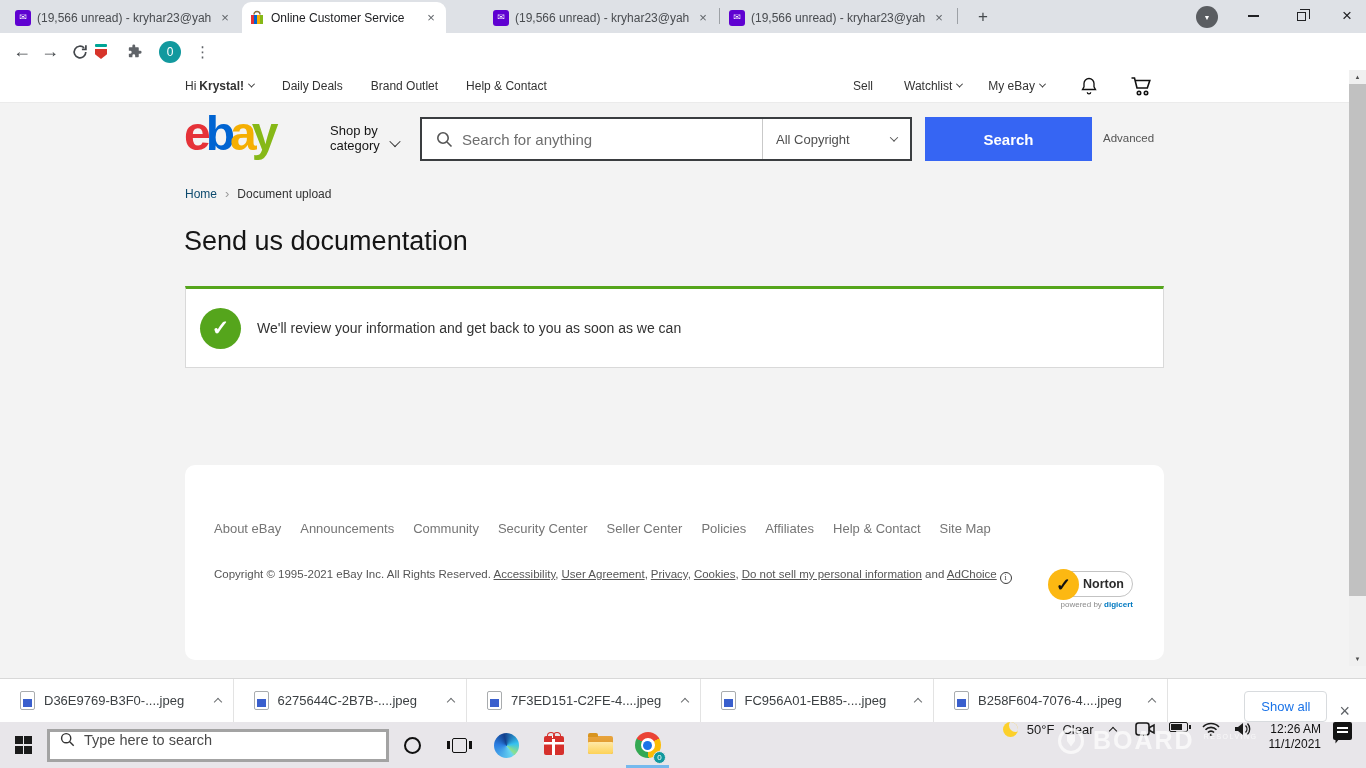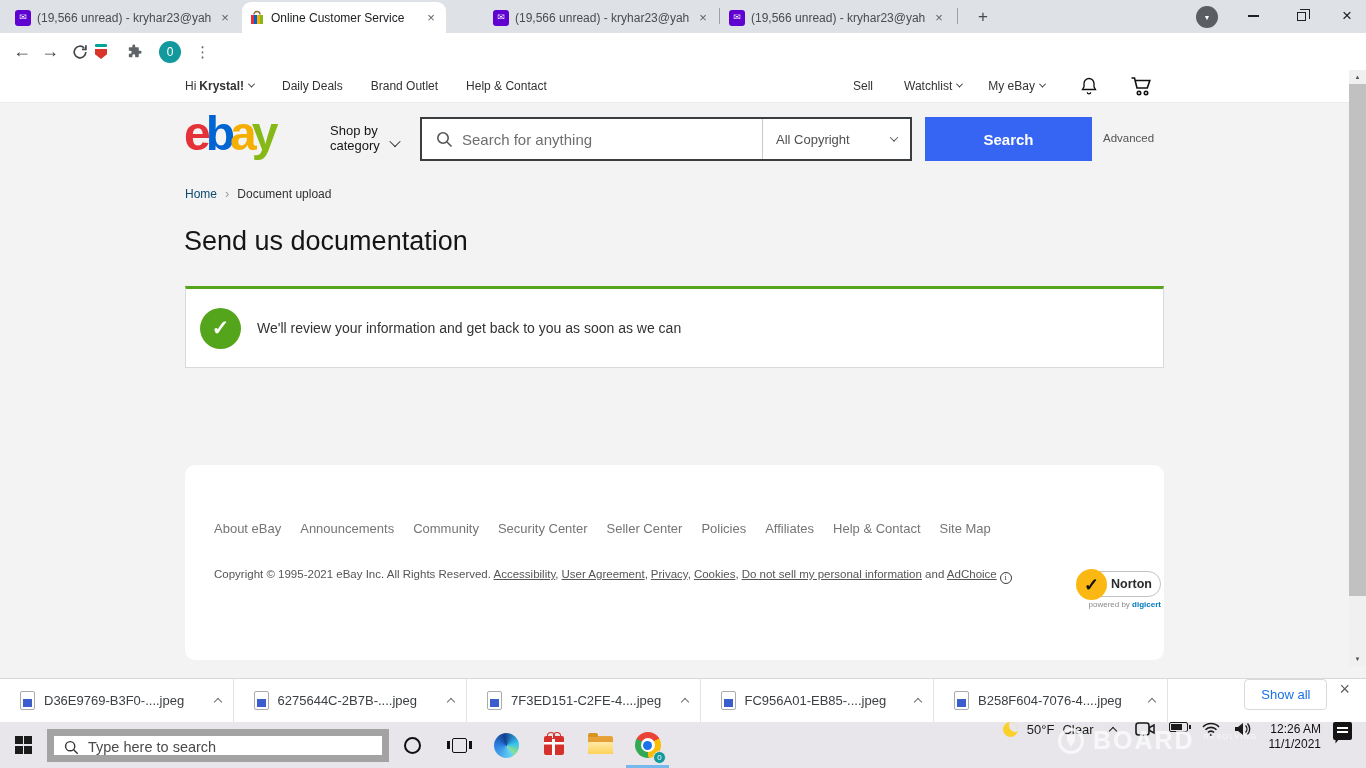--- a/index.html
+++ b/index.html
@@ -92,52 +92,52 @@
 
 
 .footer-card{position:absolute;left:185px;top:395px;width:979px;height:195px;background:#fff;border-radius:10px}
 .footer-links{position:absolute;left:29px;top:56px;display:flex;gap:19px;font-size:13px;color:#757575}
 .footer-links span{cursor:pointer;white-space:nowrap}
 .copyright{position:absolute;left:29px;top:103px;font-size:11.5px;color:#555;width:800px}
 .legal{text-decoration:underline;cursor:pointer}
 .sepc{margin-right:3px}
 .info-circle{display:inline-block;width:12px;height:12px;border:1.2px solid #3c3c3c;border-radius:50%;font-size:8px;line-height:10px;text-align:center;color:#3c3c3c;vertical-align:-2px;margin-left:3px;font-family:"Liberation Serif",serif}
 .info-circle::before{content:"i"}
-.norton{position:absolute;left:896px;top:106px;cursor:pointer}
+.norton{position:absolute;left:868px;top:106px;cursor:pointer}
 .norton-pill{position:relative;width:80px;height:26px;border:1px solid #c3c3c3;border-radius:13px;background:#fff;display:flex;align-items:center;padding-left:29px;font-size:12.5px;font-weight:bold;color:#2b2b2b}
 .norton-circ{position:absolute;left:-6px;top:-3px;width:31px;height:31px;border-radius:50%;background:#fcb812;display:flex;align-items:center;justify-content:center;color:#111;font-size:18px;font-weight:bold}
 .norton-circ::before{content:"✓"}
 .norton-powered{margin-top:3px;text-align:right;font-size:8px;color:#8a8a8a}
 .norton-brand{color:#0079c1;font-weight:bold}
 
 
 .scrollbar{position:absolute;top:0;right:0;width:17px;height:596px;background:#f0f0f0}
 .sb-btn{position:absolute;left:0;width:17px;height:14px;display:flex;align-items:center;justify-content:center;font-size:6px;color:#505050}
 .sb-up{top:0}.sb-up::before{content:"▲"}
 .sb-down{bottom:0}.sb-down::before{content:"▼"}
 .sb-thumb{position:absolute;left:0;top:14px;width:17px;height:512px;background:#c1c1c1}
 
 
-.dlbar{position:absolute;top:678px;left:0;width:1366px;height:44px;background:#fff;border-top:1px solid #d8d8d8;display:flex;align-items:flex-start}
+.dlbar{position:absolute;top:678px;left:0;width:1366px;height:44px;background:#fff;border-top:1px solid #d8d8d8;display:flex;align-items:flex-end}
 .dl-item{width:233.5px;height:100%;display:flex;align-items:center;padding:0 12px 0 20px;border-right:1px solid #e3e3e3;cursor:pointer}
 .dl-icon{width:15px;height:19px;border:1px solid #a9acae;border-radius:2px;position:relative;background:#fff;flex:none}
 .dl-icon::after{content:"";position:absolute;left:2px;right:2px;bottom:2px;height:8px;background:#3a5fcd}
 .dl-name{font-size:13px;color:#3c4043;margin:0 10px 0 9px;flex:1;white-space:nowrap;overflow:hidden}
 .dl-caret{color:#6d7072;flex:none;margin-top:3px}
 .chev-up{transform:rotate(225deg)}
 .show-all{margin-left:auto;border:1px solid #d8dbde;border-radius:4px;background:#fff;color:#1a73e8;font-size:13px;padding:7px 16px;cursor:pointer;font-family:"Liberation Sans",sans-serif}
 .dl-close{font-size:18px;color:#5f6368;margin:0 16px 0 12px;cursor:pointer}
 .dl-close::before{content:"×"}
 
 
 .taskbar{position:absolute;top:722px;left:0;width:1366px;height:46px;background:#e8e6ea;display:flex;align-items:center}
 .tb-start{width:47px;height:46px;display:flex;align-items:center;justify-content:center}
 .win-logo{display:grid;grid-template-columns:8px 8px;grid-template-rows:8px 8px;gap:1.5px}
 .win-logo i{background:#1b1b1b}
-.tb-search{width:342px;height:33px;background:#fff;border:7px solid #a3a3a3;display:flex;align-items:flex-end;padding:0 10px}
+.tb-search{width:342px;height:33px;background:#fff;border:3px solid #a3a3a3;display:flex;align-items:flex-start;padding:0 10px}
 .tb-search-input{flex:1;border:none;outline:none;font-size:14.5px;color:#333;margin-left:9px;font-family:"Liberation Sans",sans-serif}
 .tb-search-input::placeholder{color:#4a4a4a}
 .tb-ic{width:47px;height:46px;display:flex;align-items:center;justify-content:center;position:relative}
 .cortana{width:17px;height:17px;border:2px solid #101010;border-radius:50%}
 .taskview{width:15px;height:15px;border:1.8px solid #101010;border-radius:2px;position:relative}
 .taskview::before{content:"";position:absolute;left:-6px;top:2px;width:3px;height:8px;background:#101010}
 .taskview::after{content:"";position:absolute;right:-6px;top:2px;width:3px;height:8px;background:#101010}
 .edge{width:25px;height:25px;border-radius:50%;background:conic-gradient(from 150deg,#66d4f1,#2a7de1 35%,#123f8c 55%,#35c1f1 80%,#8ce08a 95%,#66d4f1)}
 .gift{width:20px;height:19px;border-radius:2px;position:relative;background:linear-gradient(#fff,#fff) 50% 0/3px 100% no-repeat,linear-gradient(#fff,#fff) 0 6px/100% 2.5px no-repeat,#d6302c}
 .gift::before{content:"";position:absolute;top:-4px;left:3px;width:6px;height:5px;border:1.8px solid #d6302c;border-radius:50% 50% 0 0}

